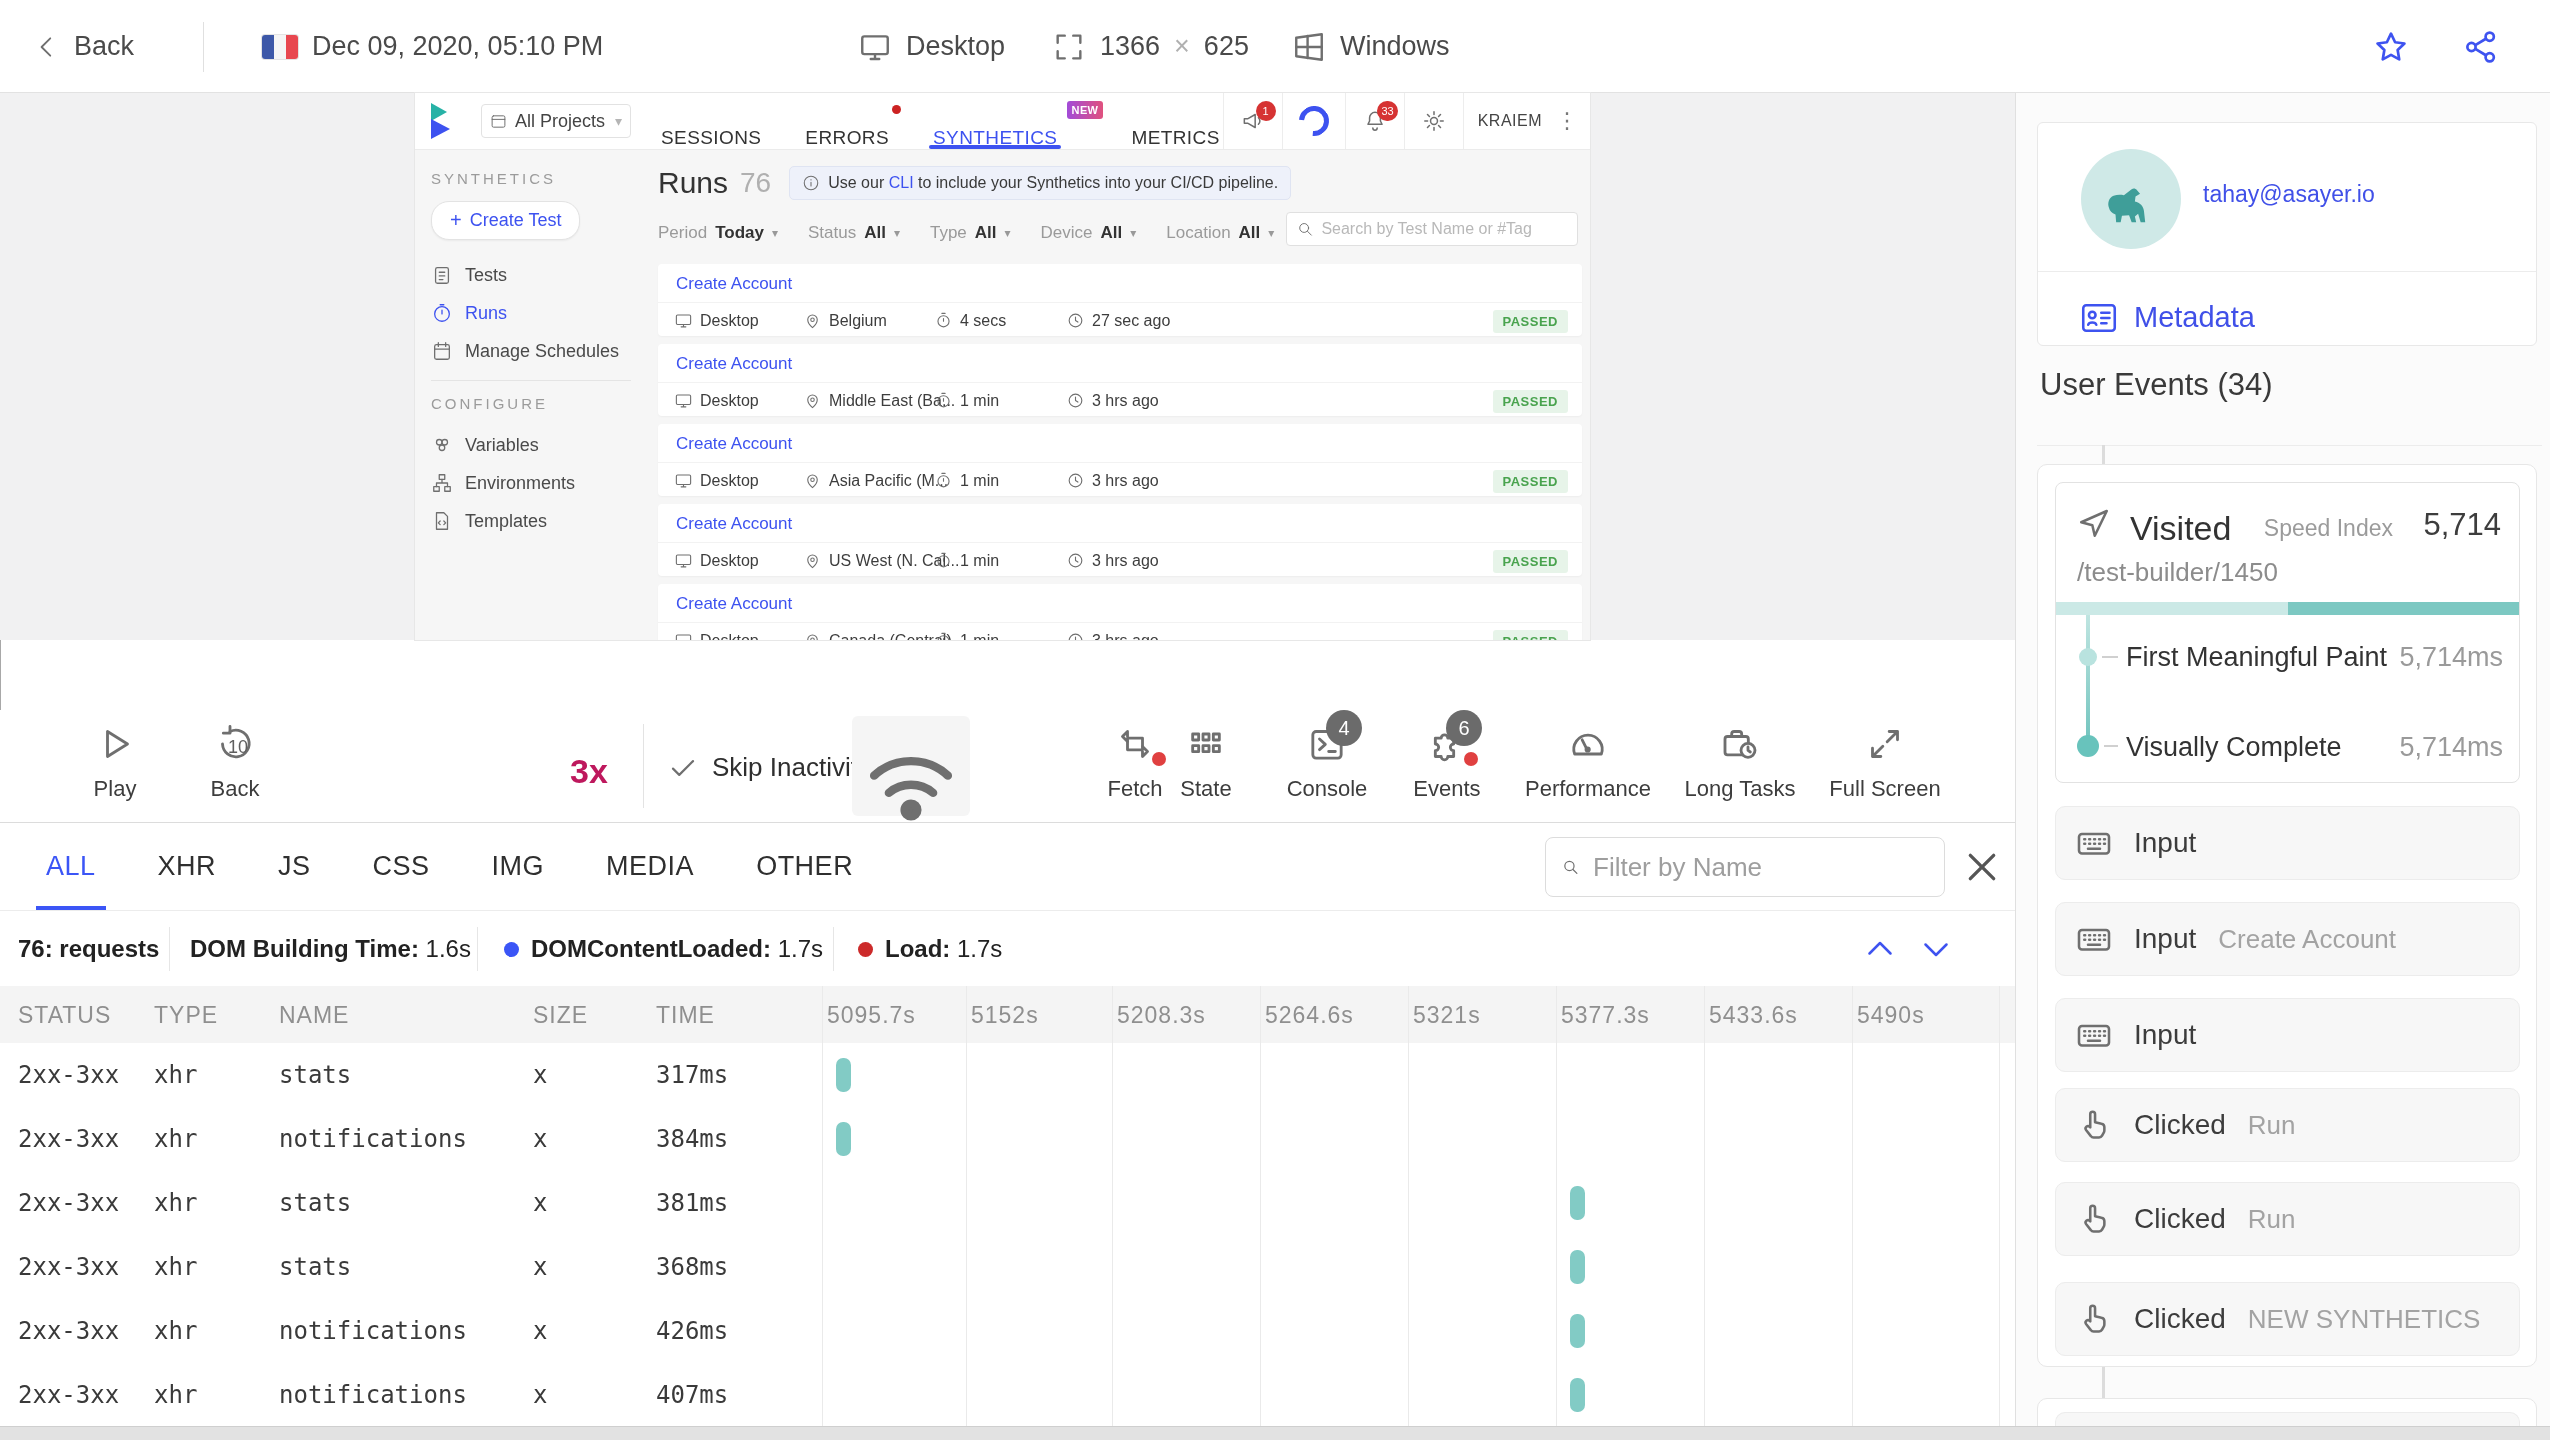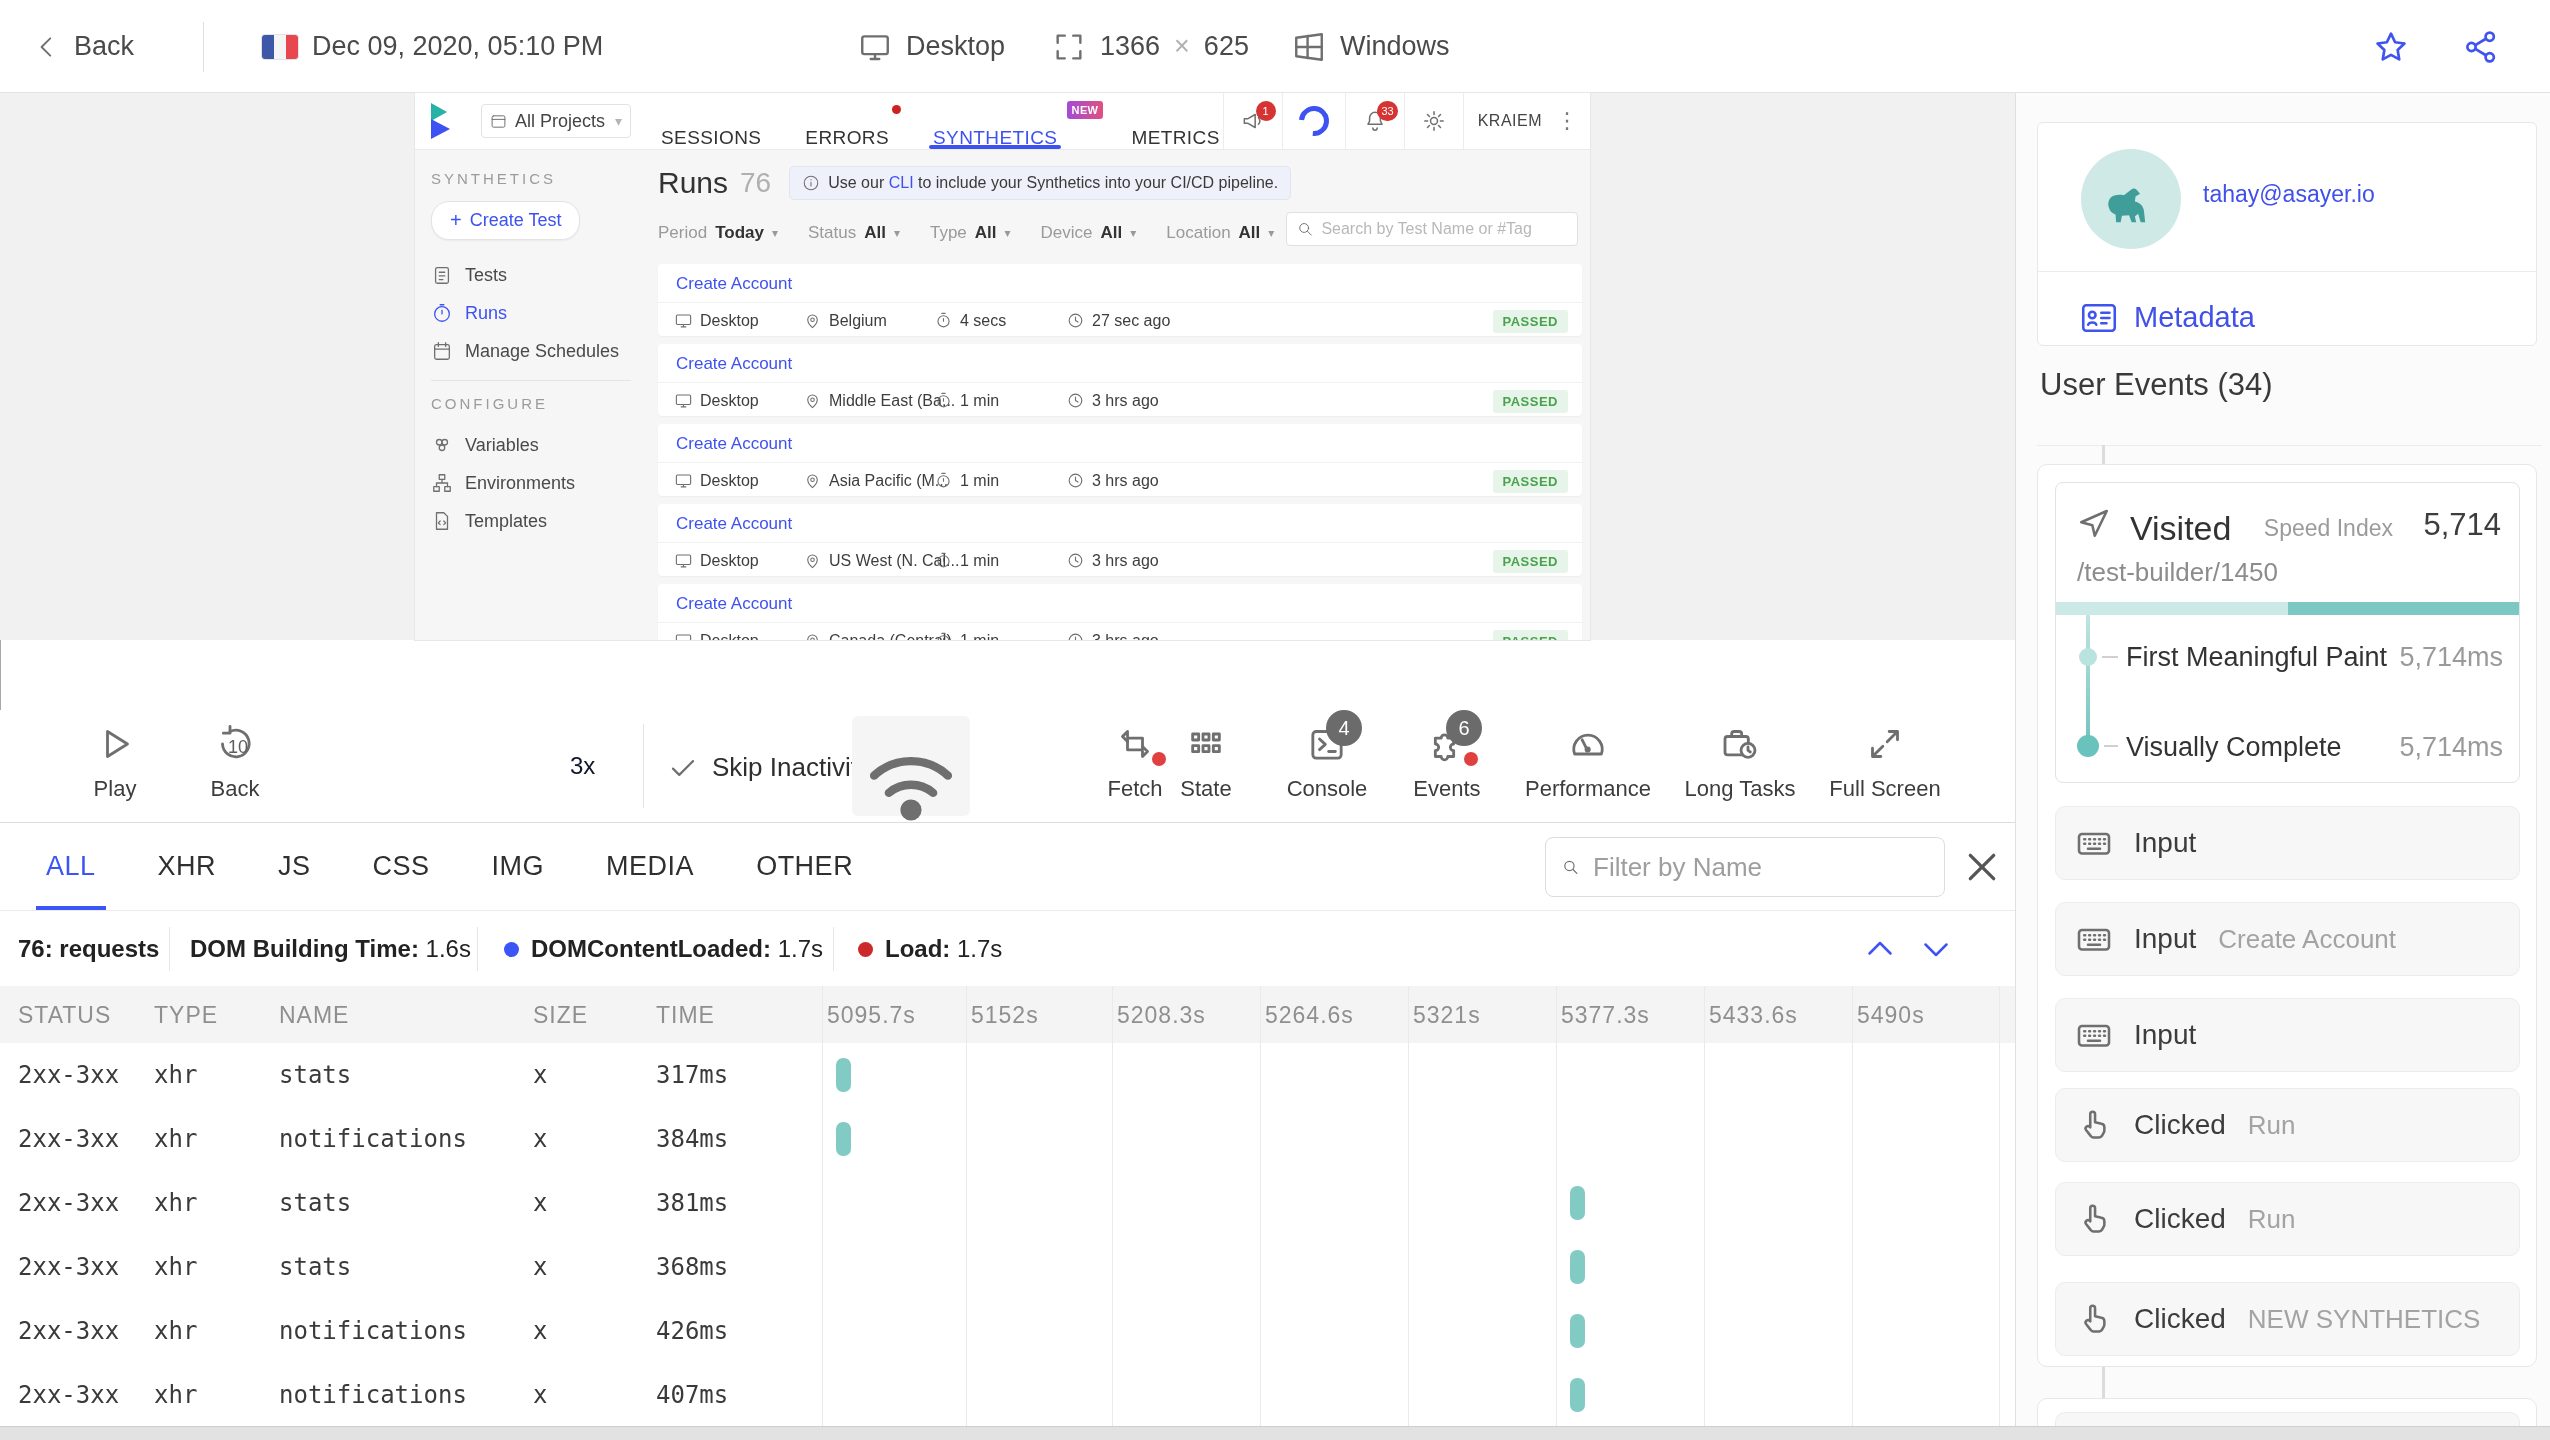--- a/index.html
+++ b/index.html
@@ -93,21 +93,21 @@
 
   
   #controls { position:absolute; left:0; top:710px; width:2015px; height:112px; background:#fff; }
   .ctl { position:absolute; top:14px; width:130px; margin-left:-65px; text-align:center; cursor:pointer; }
   .ctl .icw { position:relative; display:inline-block; width:46px; height:42px; }
   .ctl .icw svg { width:40px; height:40px; }
   .ctl .lbl { display:block; margin-top:8px; font-size:22px; color:#3d3d3d; }
   .ctl-badge { position:absolute; top:-14px; right:-12px; width:36px; height:36px; border-radius:50%; background:#6b6b6b; color:#fff; font-size:20px; display:flex; align-items:center; justify-content:center; }
   .ctl-reddot { position:absolute; right:-8px; bottom:0; width:14px; height:14px; border-radius:50%; background:#e04040; }
   .ctl-sep { position:absolute; top:14px; width:1px; height:84px; background:#e3e3e3; }
-  #speed { position:absolute; left:570px; top:42px; font-size:24px; color:#0f172a; font-weight:400; cursor:pointer; }
+  #speed { position:absolute; left:570px; top:42px; font-size:34px; color:#be185d; font-weight:700; cursor:pointer; }
   #skip-group { position:absolute; left:668px; top:42px; display:flex; align-items:center; gap:14px; cursor:pointer; }
   #skip-group .lbl { font-size:26px; color:#2f2f2f; }
   #panel-network { position:absolute; left:852px; top:6px; width:118px; height:100px; background:#f5f5f5; border-radius:6px; text-align:center; padding-top:8px; cursor:pointer; }
   #panel-network .lbl { display:block; margin-top:8px; font-size:22px; color:#3d3d3d; }
   #back10 { position:relative; }
   #back10 span { position:absolute; left:16px; top:13px; font-size:18px; color:#5f5f5f; }
 
   
   #net { position:absolute; left:0; top:822px; width:2015px; height:604px; background:#fff; border-top:1px solid #dcdcdc; }
   #net-tabs { position:absolute; left:0; top:0; width:100%; height:88px; display:flex; align-items:center; gap:62px; padding-left:46px; border-bottom:1px solid #ececec; }

